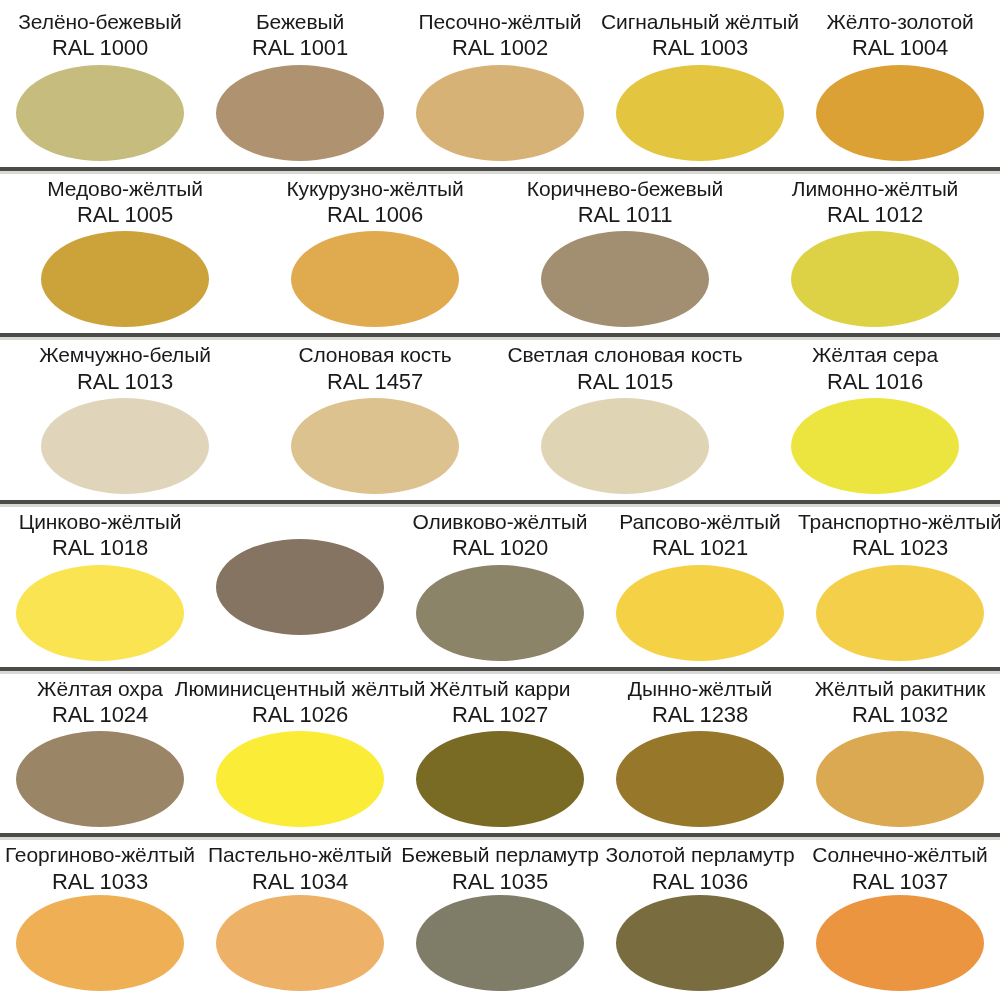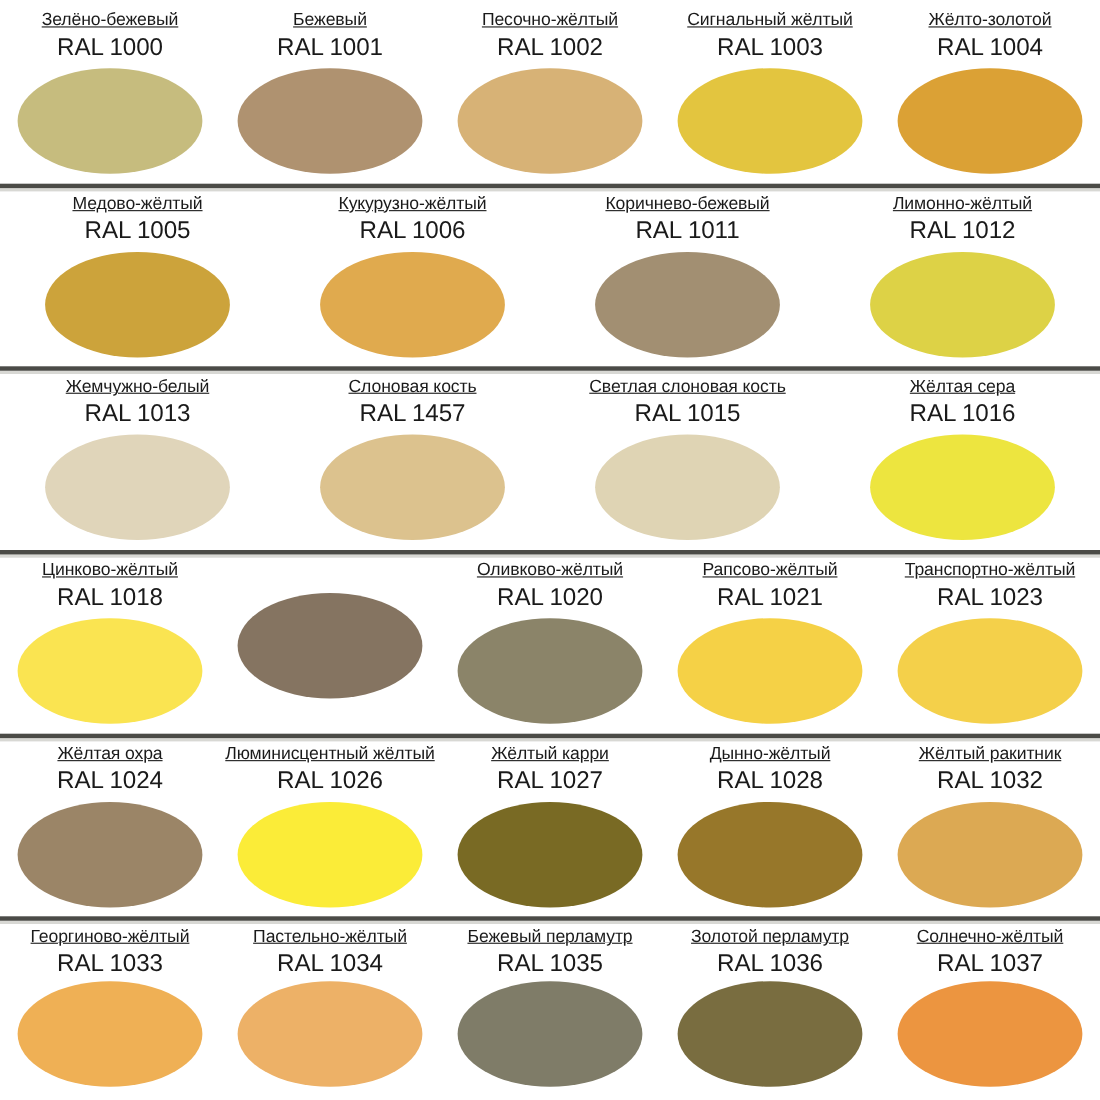--- a/index.html
+++ b/index.html
@@ -57,22 +57,21 @@
   .ral-label {
     text-align: center;
     line-height: 1.16;
     white-space: nowrap;
     font-size: 16.5px;
     letter-spacing: -0.1px;
   }
 
   .ral-name {
     display: block;
-    font-size: 16px;
-    text-decoration: underline;
+    font-size: 21px;
   }
 
   .ral-code {
     display: block;
     font-size: 22px;
     margin-top: 1px;
   }
 
   .swatch-wrap {
     flex: 1 1 auto;
@@ -289,21 +288,21 @@
           <span class="ral-name">Жёлтый карри</span>
           <span class="ral-code">RAL 1027</span>
         </div>
         <div class="swatch-wrap">
           <div class="swatch" style="background: rgb(121, 106, 36);"></div>
         </div>
       </div>
       <div class="ral-cell">
         <div class="ral-label">
           <span class="ral-name">Дынно-жёлтый</span>
-          <span class="ral-code">RAL 1028</span>
+          <span class="ral-code">RAL 1238</span>
         </div>
         <div class="swatch-wrap">
           <div class="swatch" style="background: rgb(151, 119, 42);"></div>
         </div>
       </div>
       <div class="ral-cell">
         <div class="ral-label">
           <span class="ral-name">Жёлтый ракитник</span>
           <span class="ral-code">RAL 1032</span>
         </div>

